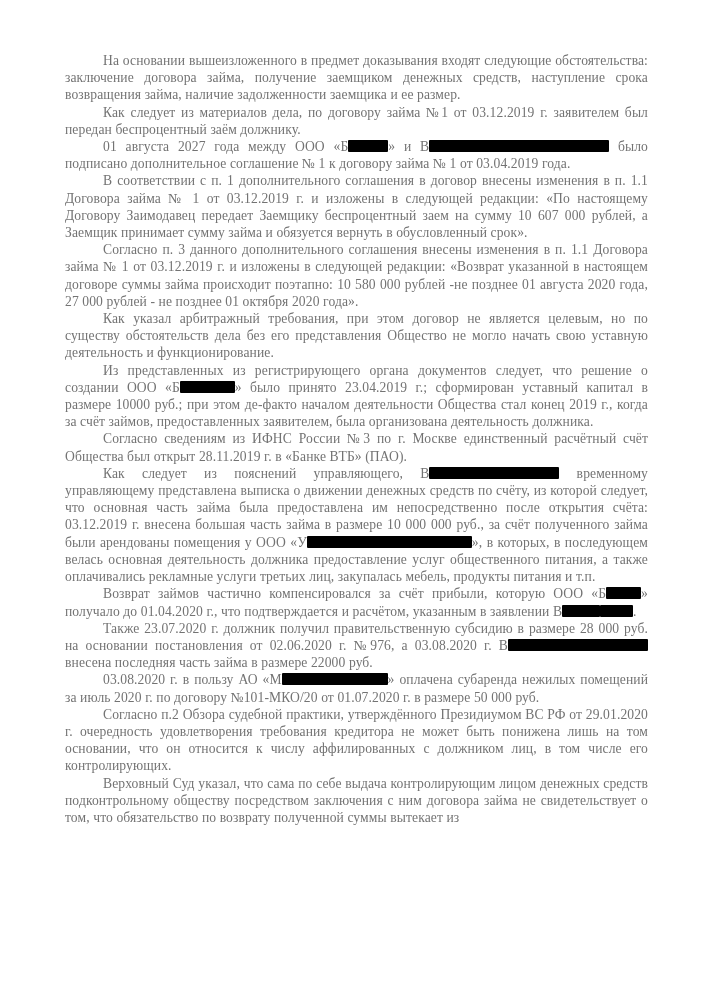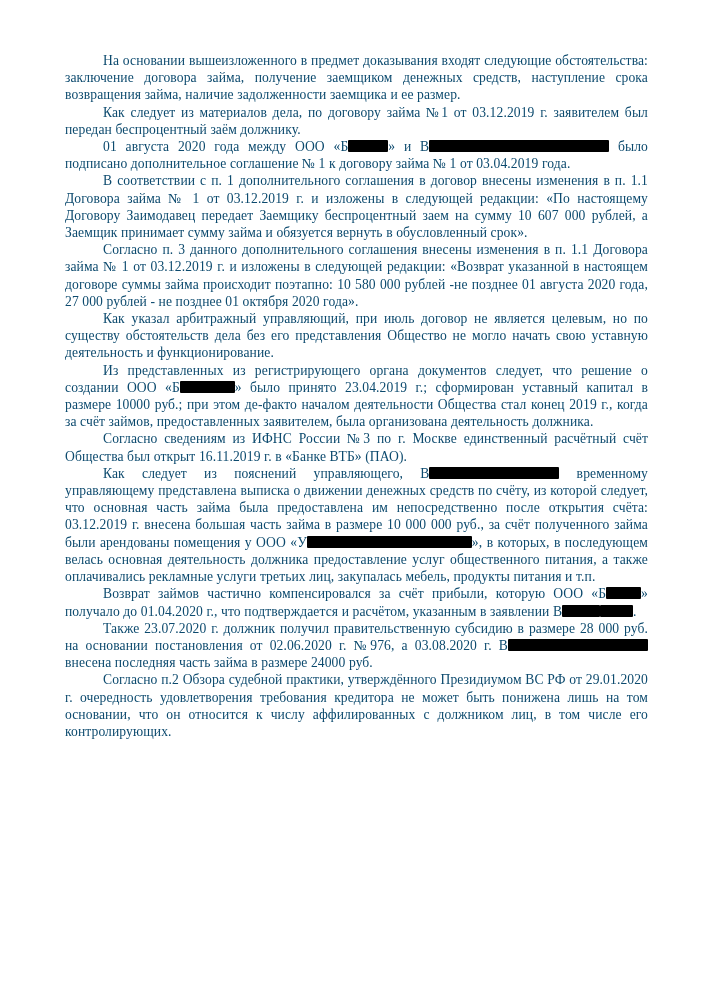--- a/index.html
+++ b/index.html
@@ -36,27 +36,29 @@
     height: 12px;
     vertical-align: -1px;
     background: #000000;
     border-radius: 1px;
   }
 </style>
 </head>
 <body>
 
 <div class="page">
-  <div class="text-block" id="doc-body" style="color: #0c4a6e;">
+  <div class="text-block" id="doc-body" style="color: #737373;">
       <p class="para"><span>На основании вышеизложенного в предмет доказывания входят следующие обстоятельства: заключение договора займа, получение заемщиком денежных средств, наступление срока возвращения займа, наличие задолженности заемщика и ее размер.</span></p>
       <p class="para"><span>Как следует из материалов дела, по договору займа №1 от 03.12.2019 г. заявителем был передан беспроцентный заём должнику.</span></p>
-      <p class="para"><span>01 августа 2020 года между ООО «Б</span><span class="redaction" style="width: 40px; background: rgb(0, 0, 0);"></span><span>» и В</span><span class="redaction" style="width: 180px; background: rgb(0, 0, 0);"></span><span> было подписано дополнительное соглашение № 1 к договору займа № 1 от 03.04.2019 года.</span></p>
+      <p class="para"><span>01 августа 2027 года между ООО «Б</span><span class="redaction" style="width: 40px; background: rgb(0, 0, 0);"></span><span>» и В</span><span class="redaction" style="width: 180px; background: rgb(0, 0, 0);"></span><span> было подписано дополнительное соглашение № 1 к договору займа № 1 от 03.04.2019 года.</span></p>
       <p class="para"><span>В соответствии с п. 1 дополнительного соглашения в договор внесены изменения в п. 1.1 Договора займа № 1 от 03.12.2019 г. и изложены в следующей редакции: «По настоящему Договору Заимодавец передает Заемщику беспроцентный заем на сумму 10 607 000 рублей, а Заемщик принимает сумму займа и обязуется вернуть в обусловленный срок».</span></p>
       <p class="para"><span>Согласно п. 3 данного дополнительного соглашения внесены изменения в п. 1.1 Договора займа № 1 от 03.12.2019 г. и изложены в следующей редакции: «Возврат указанной в настоящем договоре суммы займа происходит поэтапно: 10 580 000 рублей -не позднее 01 августа 2020 года, 27 000 рублей - не позднее 01 октября 2020 года».</span></p>
-      <p class="para"><span>Как указал арбитражный управляющий, при июль договор не является целевым, но по существу обстоятельств дела без его представления Общество не могло начать свою уставную деятельность и функционирование.</span></p>
+      <p class="para"><span>Как указал арбитражный требования, при этом договор не является целевым, но по существу обстоятельств дела без его представления Общество не могло начать свою уставную деятельность и функционирование.</span></p>
       <p class="para"><span>Из представленных из регистрирующего органа документов следует, что решение о создании ООО «Б</span><span class="redaction" style="width: 55px; background: rgb(0, 0, 0);"></span><span>» было принято 23.04.2019 г.; сформирован уставный капитал в размере 10000 руб.; при этом де-факто началом деятельности Общества стал конец 2019 г., когда за счёт займов, предоставленных заявителем, была организована деятельность должника.</span></p>
-      <p class="para"><span>Согласно сведениям из ИФНС России №3 по г. Москве единственный расчётный счёт Общества был открыт 16.11.2019 г. в «Банке ВТБ» (ПАО).</span></p>
+      <p class="para"><span>Согласно сведениям из ИФНС России №3 по г. Москве единственный расчётный счёт Общества был открыт 28.11.2019 г. в «Банке ВТБ» (ПАО).</span></p>
       <p class="para"><span>Как следует из пояснений управляющего, В</span><span class="redaction" style="width: 130px; background: rgb(0, 0, 0);"></span><span> временному управляющему представлена выписка о движении денежных средств по счёту, из которой следует, что основная часть займа была предоставлена им непосредственно после открытия счёта: 03.12.2019 г. внесена большая часть займа в размере 10 000 000 руб., за счёт полученного займа были арендованы помещения у ООО «У</span><span class="redaction" style="width: 165px; background: rgb(0, 0, 0);"></span><span>», в которых, в последующем велась основная деятельность должника предоставление услуг общественного питания, а также оплачивались рекламные услуги третьих лиц, закупалась мебель, продукты питания и т.п.</span></p>
       <p class="para"><span>Возврат займов частично компенсировался за счёт прибыли, которую ООО «Б</span><span class="redaction" style="width: 35px; background: rgb(0, 0, 0);"></span><span>» получало до 01.04.2020 г., что подтверждается и расчётом, указанным в заявлении В</span><span class="redaction" style="width: 38px; background: rgb(0, 0, 0);"></span><span class="redaction" style="width: 33px; background: rgb(0, 0, 0);"></span><span>.</span></p>
-      <p class="para"><span>Также 23.07.2020 г. должник получил правительственную субсидию в размере 28 000 руб. на основании постановления от 02.06.2020 г. №976, а 03.08.2020 г. В</span><span class="redaction" style="width: 140px; background: rgb(0, 0, 0);"></span><span> внесена последняя часть займа в размере 24000 руб.</span></p>
+      <p class="para"><span>Также 23.07.2020 г. должник получил правительственную субсидию в размере 28 000 руб. на основании постановления от 02.06.2020 г. №976, а 03.08.2020 г. В</span><span class="redaction" style="width: 140px; background: rgb(0, 0, 0);"></span><span> внесена последняя часть займа в размере 22000 руб.</span></p>
+      <p class="para"><span>03.08.2020 г. в пользу АО «М</span><span class="redaction" style="width: 106px; background: rgb(0, 0, 0);"></span><span>» оплачена субаренда нежилых помещений за июль 2020 г. по договору №101-МКО/20 от 01.07.2020 г. в размере 50 000 руб.</span></p>
       <p class="para"><span>Согласно п.2 Обзора судебной практики, утверждённого Президиумом ВС РФ от 29.01.2020 г. очередность удовлетворения требования кредитора не может быть понижена лишь на том основании, что он относится к числу аффилированных с должником лиц, в том числе его контролирующих.</span></p>
+      <p class="para"><span>Верховный Суд указал, что сама по себе выдача контролирующим лицом денежных средств подконтрольному обществу посредством заключения с ним договора займа не свидетельствует о том, что обязательство по возврату полученной суммы вытекает из</span></p>
     </div>
 </div>
 
 </body></html>

